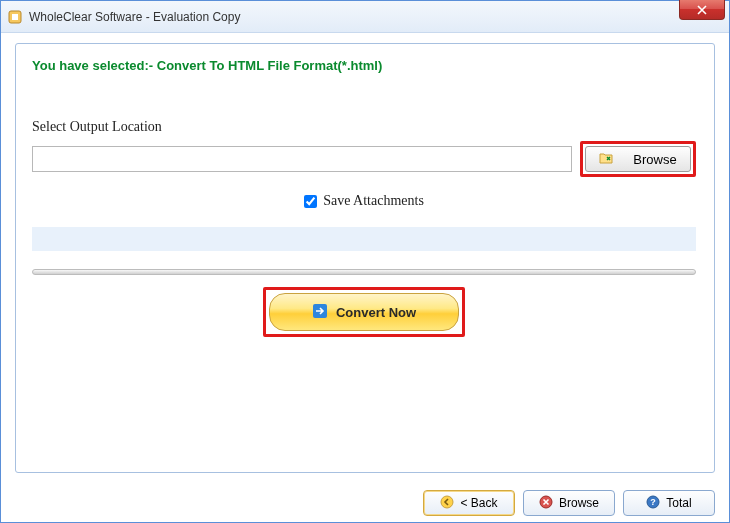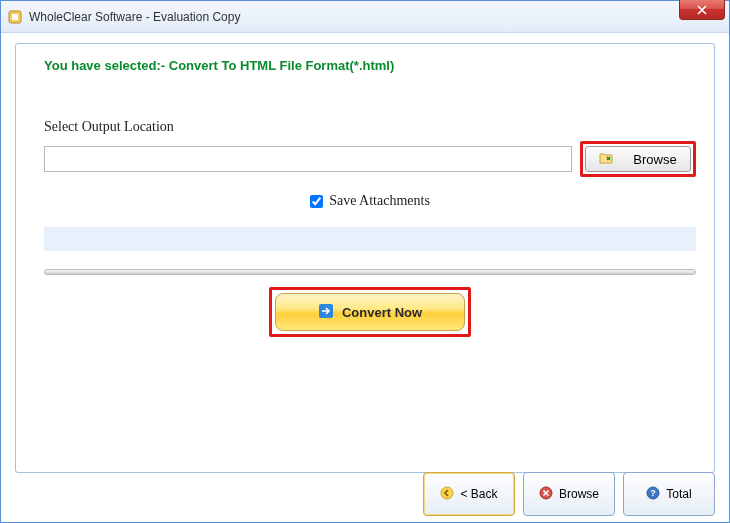--- a/index.html
+++ b/index.html
@@ -50,21 +50,21 @@
 
 .content {
   padding: 10px 14px;
   height: calc(100% - 28px);
   position: relative;
 }
 .panel {
   border: 1px solid #a7c0e0;
   border-radius: 3px;
   background: #fff;
-  padding: 14px 18px 0 28px;
+  padding: 14px 18px 0 16px;
   height: 430px;
   position: relative;
 }
 .info1, .info2 {
   color: #0a8a2e;
   font-weight: bold;
   font-size: 13px;
   margin-bottom: 10px;
 }
 .output-label {
@@ -133,38 +133,38 @@
 }
 .convert-hl {
   border: 3px solid #e01a1a;
   padding: 3px;
   border-radius: 2px;
 }
 .convert-btn {
   width: 190px;
   height: 38px;
   border: 1px solid #c9a23f;
-  border-radius: 8px;
+  border-radius: 16px;
   background: linear-gradient(to bottom,#fff4c9 0%,#ffe987 40%,#ffcf3a 55%,#ffe87e 100%);
   display: flex; align-items: center; justify-content: center;
   gap: 8px;
   font-size: 13px;
   font-weight: bold;
   color: #2a2a2a;
   cursor: pointer;
 }
 .bottom-bar {
   position: absolute;
   bottom: 10px; left: 14px; right: 14px;
   display: flex;
   justify-content: flex-end;
   gap: 8px;
 }
 .footer-btn {
-  height: 44px;
+  height: 26px;
   width: 92px;
   border: 1px solid #8aa8cf;
   border-radius: 4px;
   background: linear-gradient(to bottom,#fefefe,#e7eef7);
   font-size: 12px;
   display: flex; align-items: center; justify-content: center;
   gap: 6px;
   cursor: pointer;
 }
 .footer-btn.back {

